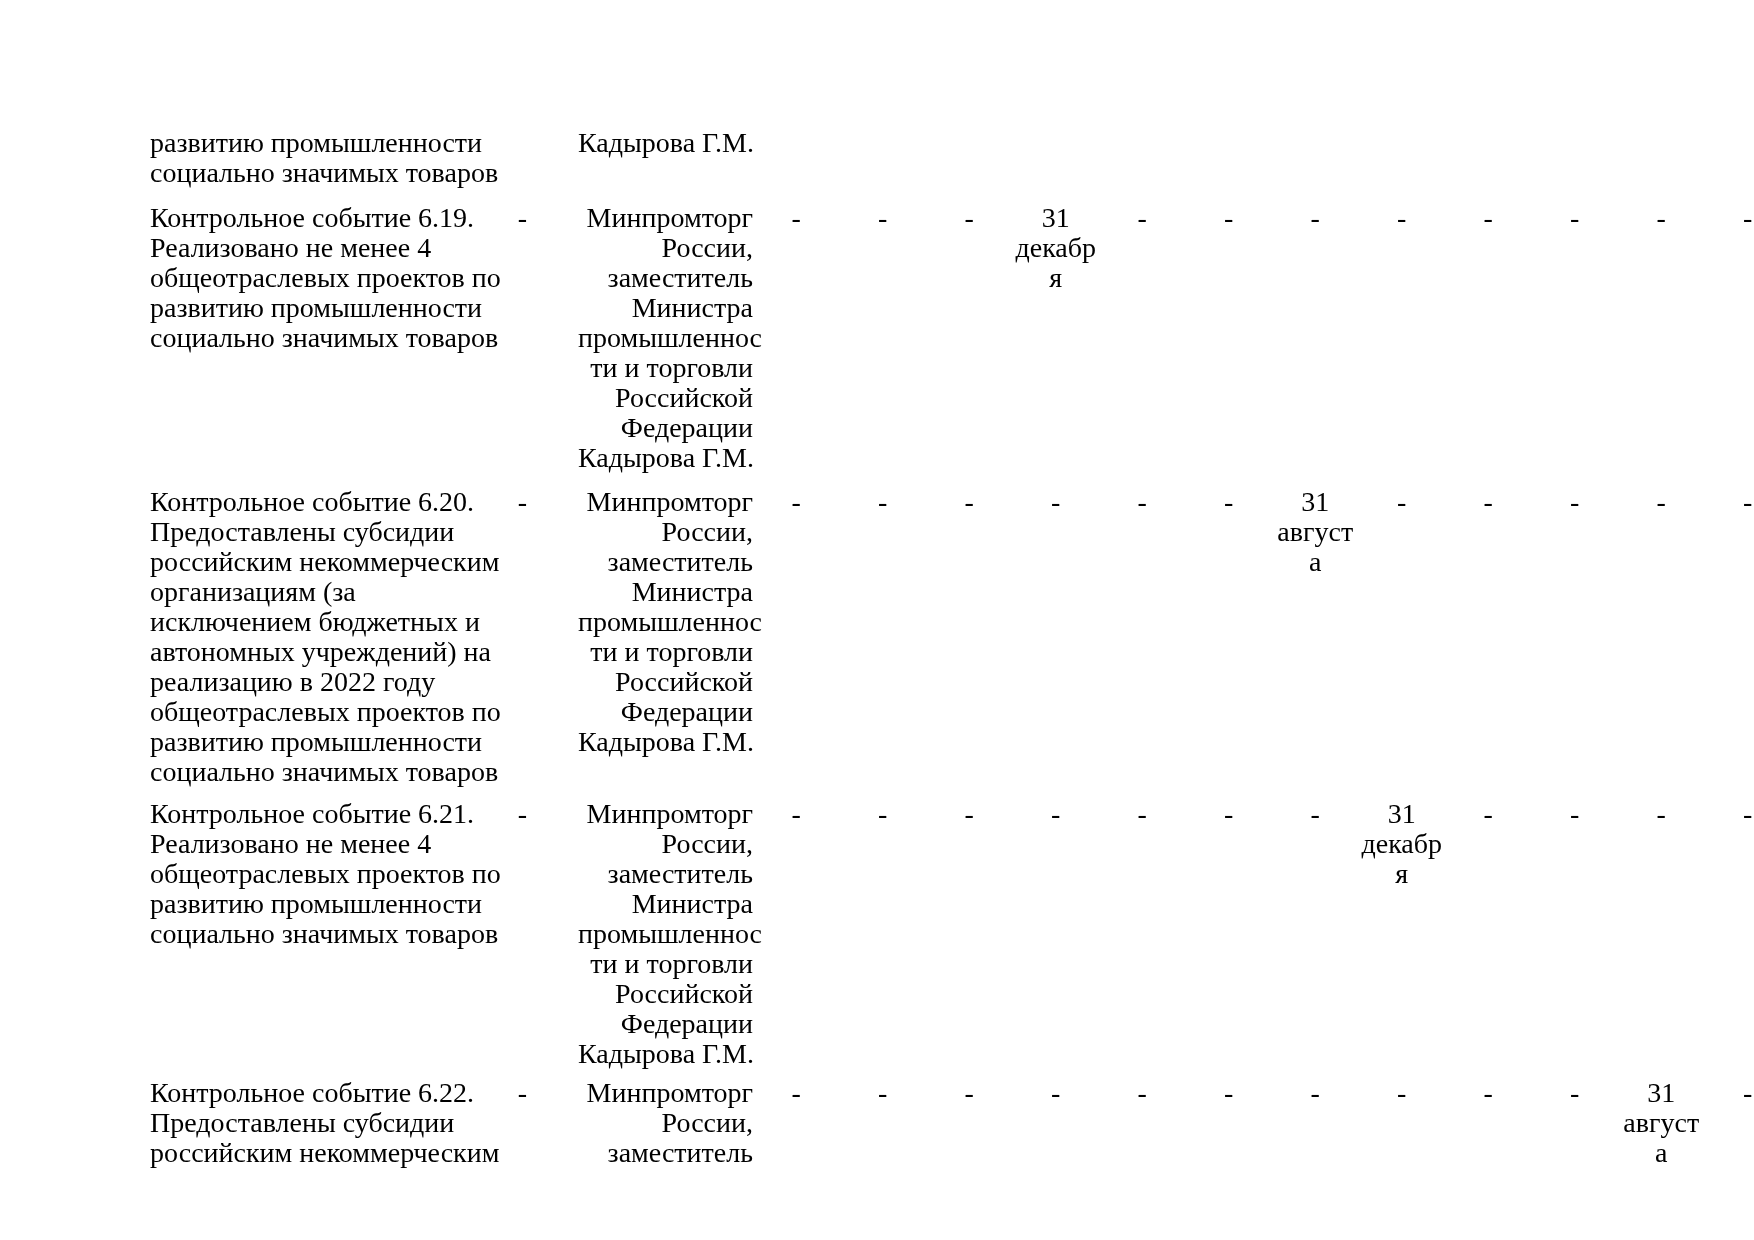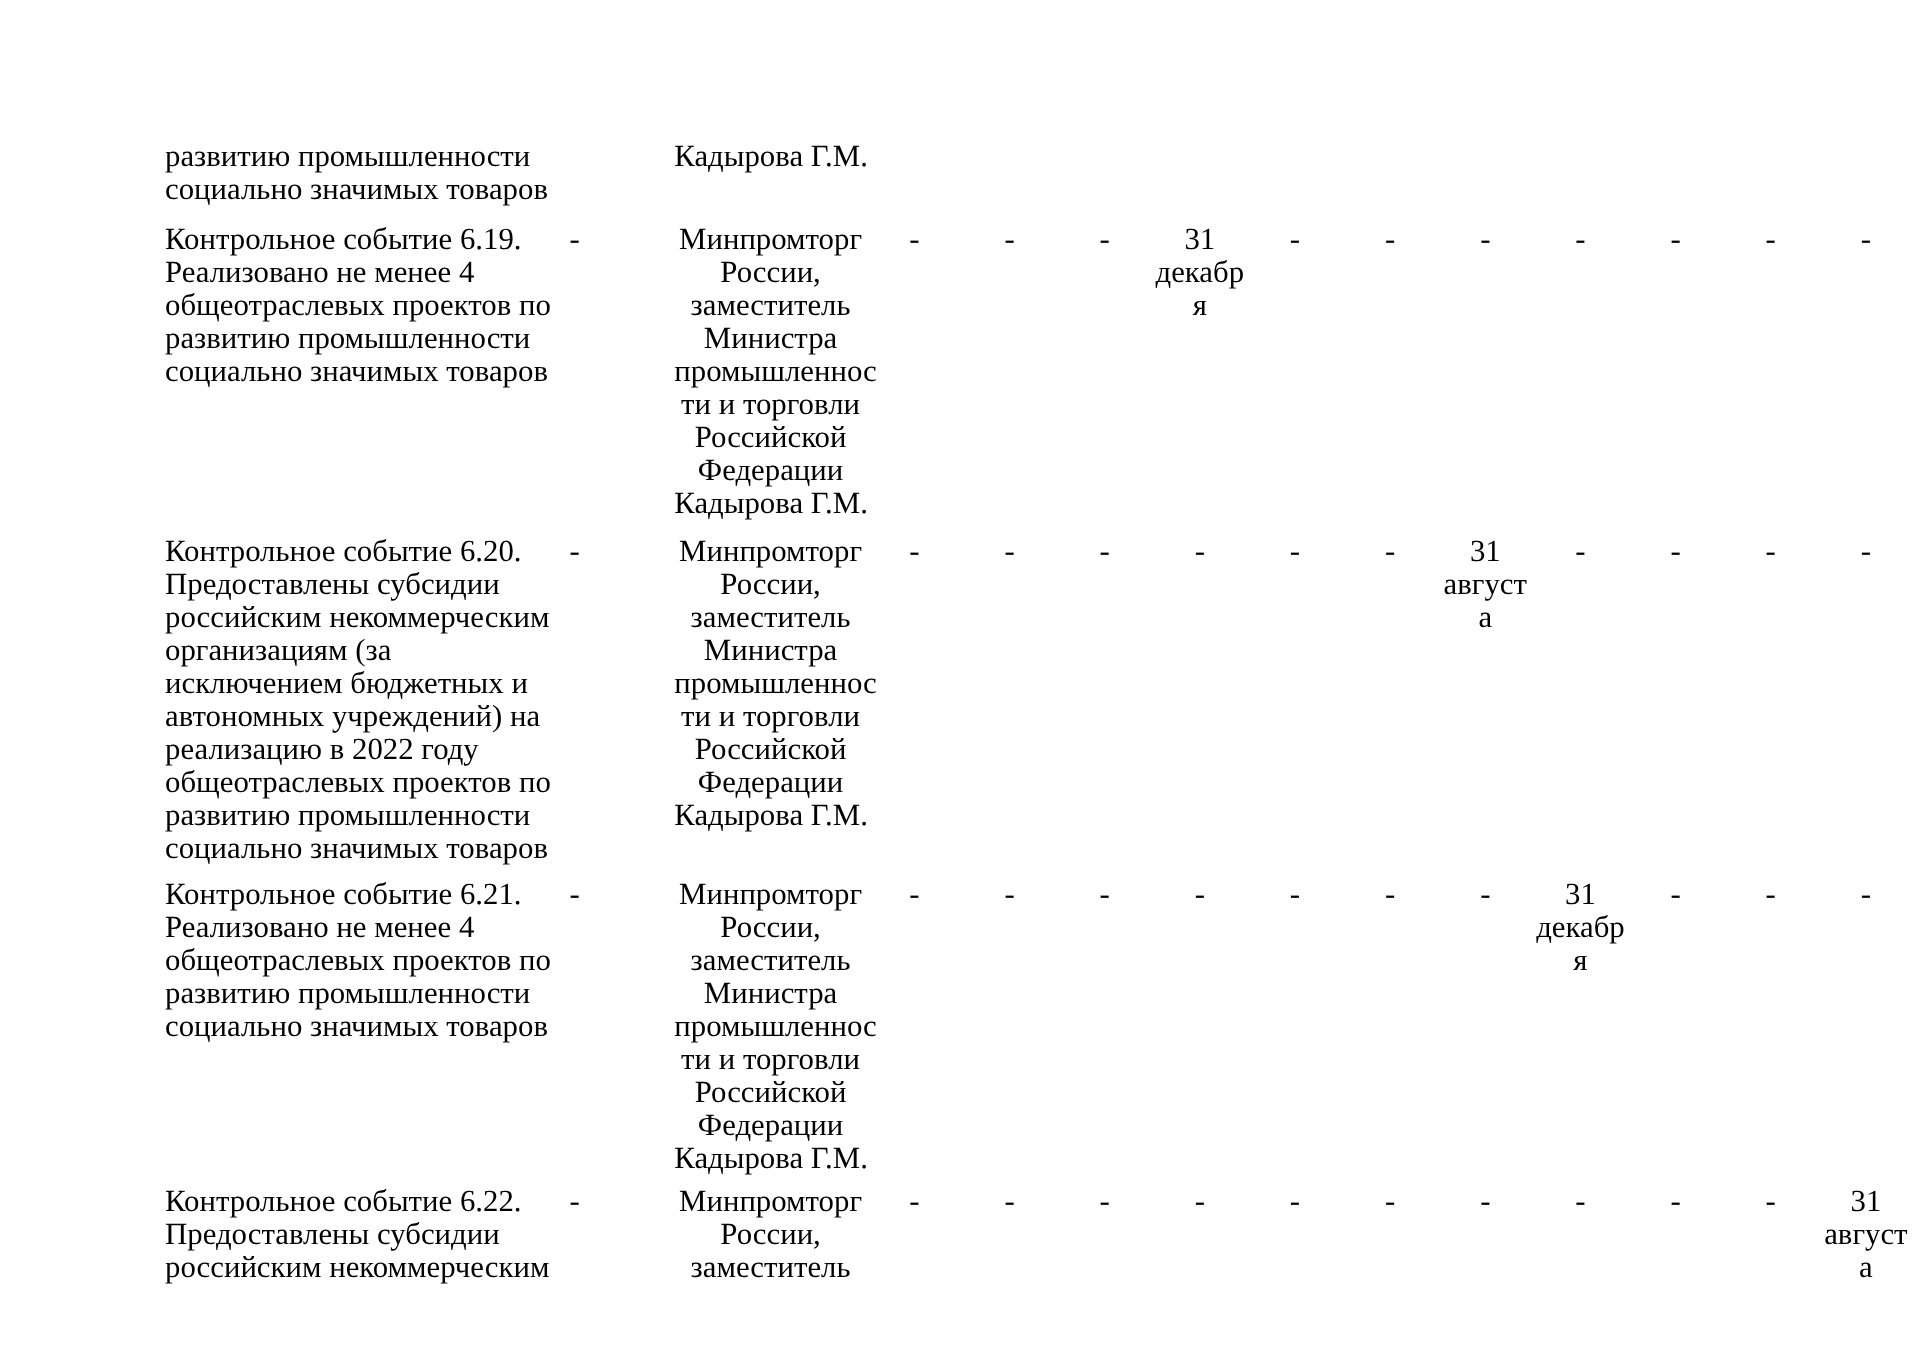--- a/index.html
+++ b/index.html
@@ -32,22 +32,21 @@
   .col-desc {
     width: 317px;
     text-align: left;
   }
   .col-flag {
     width: 111px;
     text-align: center;
   }
   .col-exec {
     width: 175px;
-    text-align: center;
-    margin-left: 35px;
+    text-align: right;
   }
   .cells {
     display: flex;
     flex: 0 0 auto;
   }
   .cells .cell {
     width: 86.5px;
     text-align: center;
   }
 </style>

